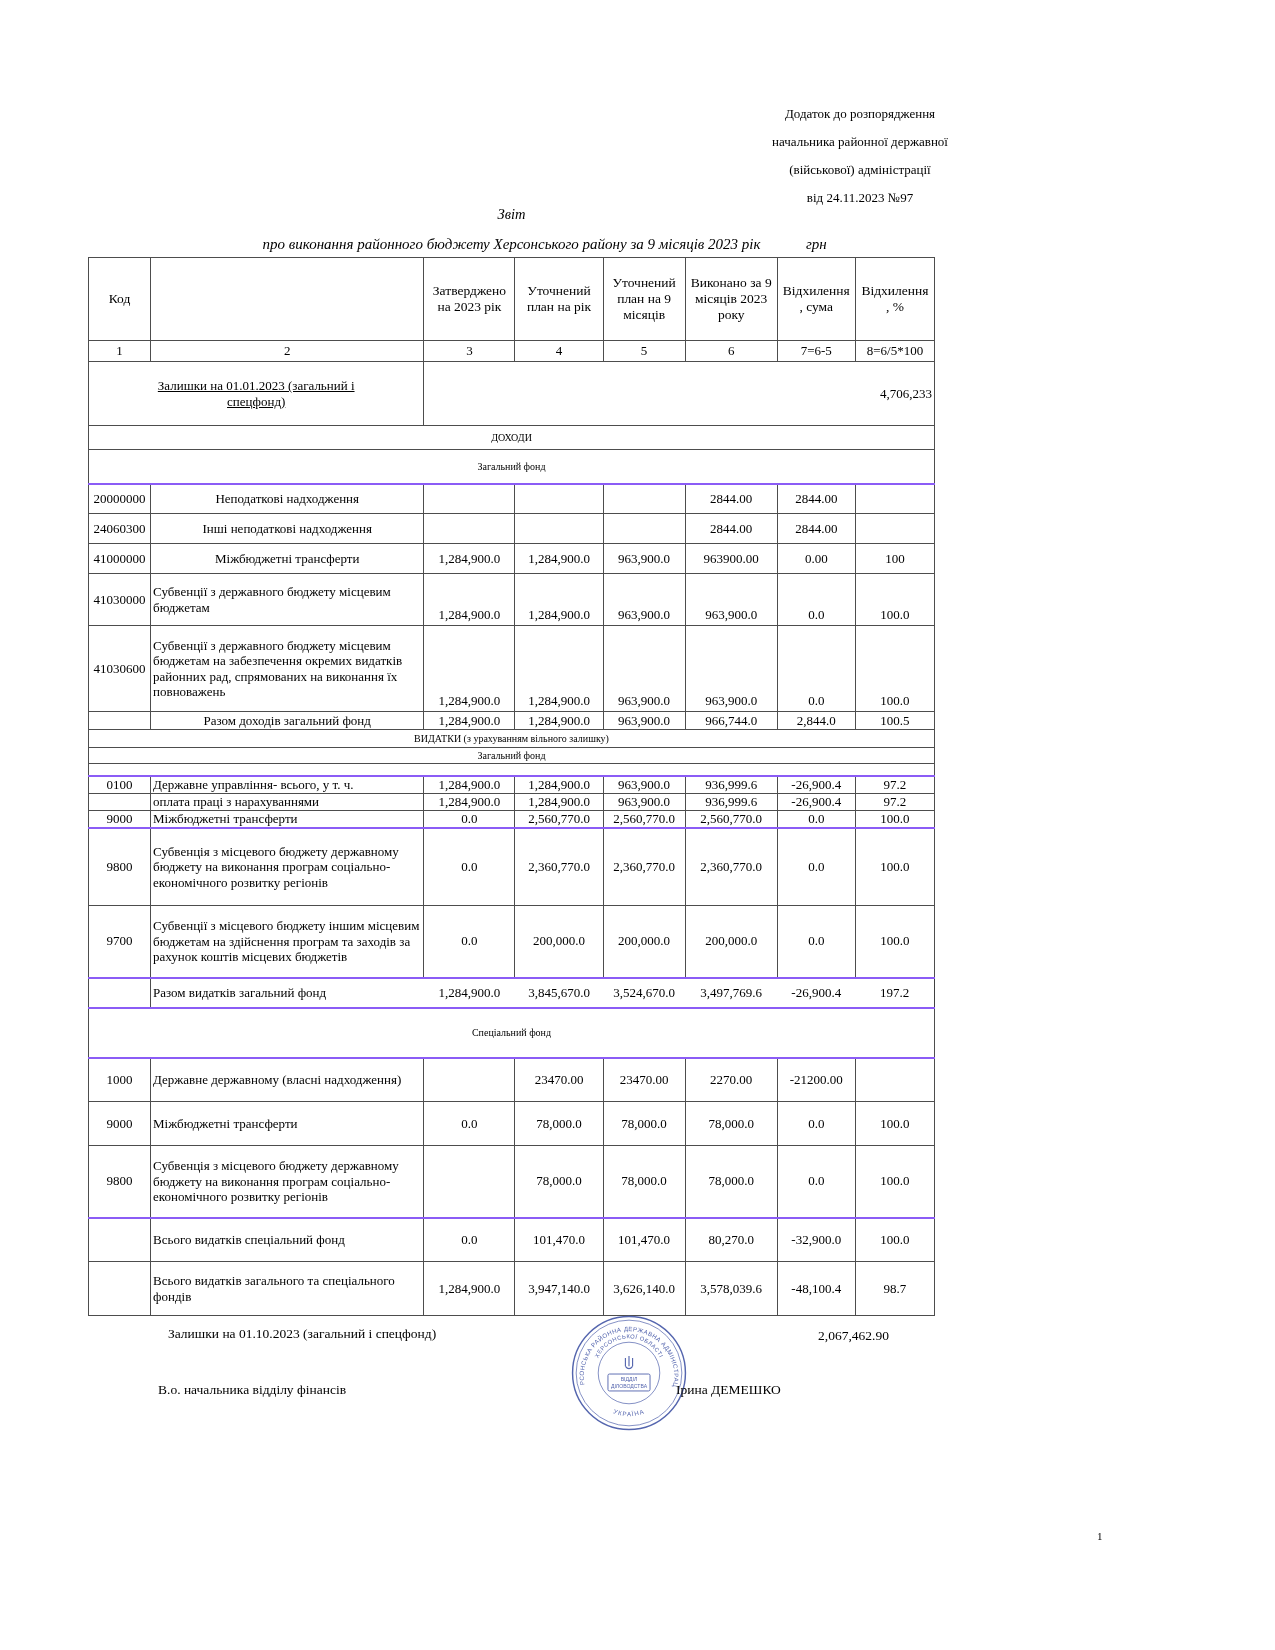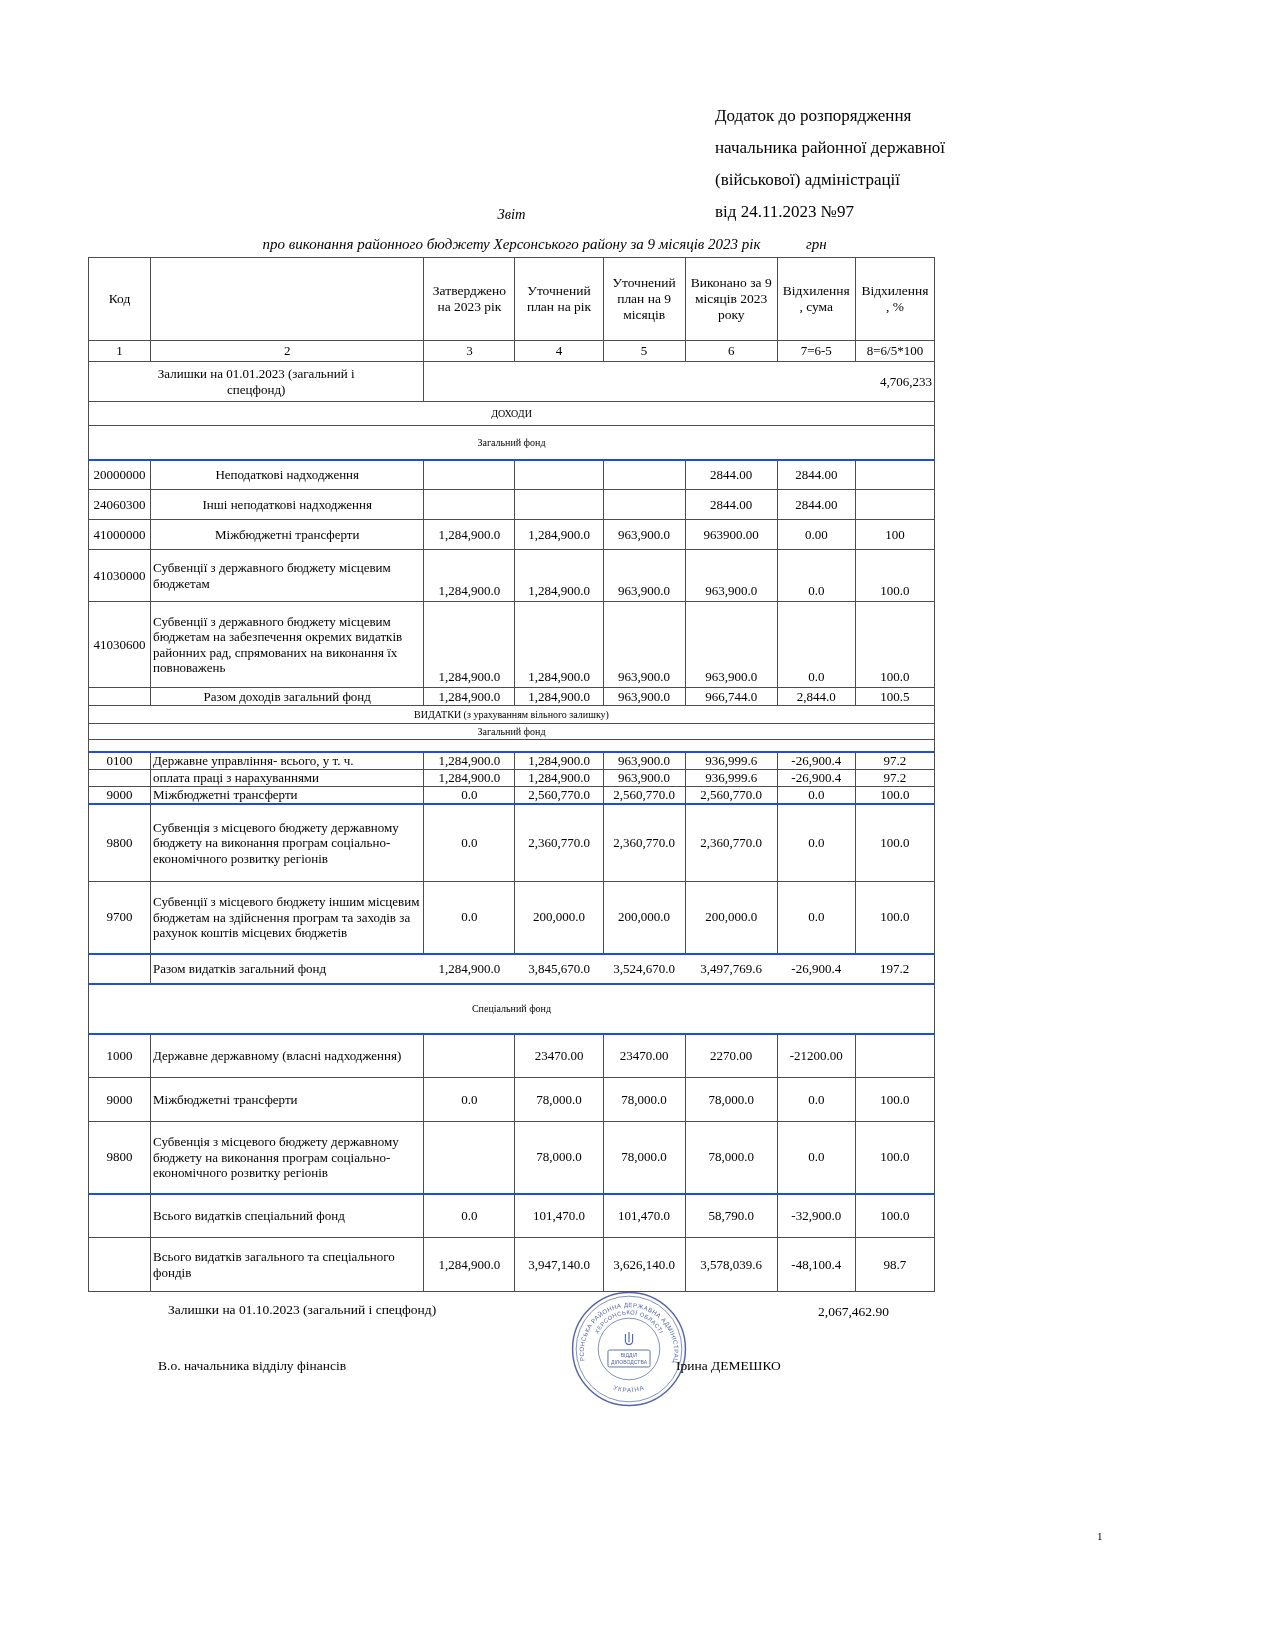--- a/index.html
+++ b/index.html
@@ -10,21 +10,21 @@
     background:#ffffff;
     font-family:"Liberation Serif","DejaVu Serif",serif;
     color:#000;
     box-sizing:border-box;
     padding-top:206px;
     overflow:hidden;
   }
   
   .corner-note {
     position:absolute; top:106px; left:715px; width:290px;
-    text-align:left; font-size:17px;
+    text-align:center; font-size:13px;
   }
   .corner-note div { margin-bottom:12px; }
   
   .doc-title {
     width:847px; margin-left:88px; text-align:center;
     font-style:italic; font-size:14.5px;
   }
   .doc-subtitle {
     position:relative; width:847px; margin-left:88px; margin-top:13px;
     text-align:center; font-style:italic; font-size:15px;
@@ -45,24 +45,24 @@
     font-weight:normal; font-size:13.5px; text-align:center;
     vertical-align:middle; height:82px; padding:0 4px;
   }
   tr.num-row td { text-align:center; height:20px; }
   td.code { text-align:center; vertical-align:middle; }
   td.name { text-align:left; vertical-align:middle; padding:1px 4px; line-height:1.18; }
   td.name.center { text-align:center; }
   td.val  { text-align:center; vertical-align:middle; }
   tr.vbottom td.val { vertical-align:bottom; padding-bottom:2px; }
   tr.no-inner td:not(:first-child) { border-left:none; border-right:none; }
-  tr.thick-top td { border-top:2px solid #1d4ed8; }
+  tr.thick-top td { border-top:2px solid #8b5cf6; }
   td.section-cell { text-align:center; vertical-align:middle; font-size:10px; }
   td.balance-label { text-align:center; vertical-align:middle; }
-  .wrap-narrow { max-width:250px; margin:4px auto; line-height:1.2; }
+  .wrap-narrow { max-width:250px; margin:16px auto; line-height:1.2;text-decoration:underline; }
   td.balance-value { text-align:right; vertical-align:middle; padding-right:5px; }
   td.spacer-cell { border-top:1px solid #4d4d4d; }
   
   .footer { position:relative; height:330px; font-size:13.5px; }
   .balance-note {
     position:absolute; left:168px; top:8px; width:272px;
     text-align:left; line-height:1.55;
   }
   .balance-amount { position:absolute; left:818px; top:12px; }
   .official-title { position:absolute; left:158px; top:66px; }
@@ -296,21 +296,21 @@
           <td class="val">78,000.0</td>
           <td class="val">0.0</td>
           <td class="val">100.0</td>
         </tr>
         <tr class="thick-top" style="height: 44px; padding-left: 36px;">
           <td class="code"></td>
           <td class="name">Всього видатків спеціальний фонд</td>
           <td class="val">0.0</td>
           <td class="val">101,470.0</td>
           <td class="val">101,470.0</td>
-          <td class="val">58,790.0</td>
+          <td class="val">80,270.0</td>
           <td class="val">-32,900.0</td>
           <td class="val">100.0</td>
         </tr>
         <tr style="height: 54px;">
           <td class="code"></td>
           <td class="name">Всього видатків загального та  спеціального фондів</td>
           <td class="val">1,284,900.0</td>
           <td class="val">3,947,140.0</td>
           <td class="val">3,626,140.0</td>
           <td class="val">3,578,039.6</td>

